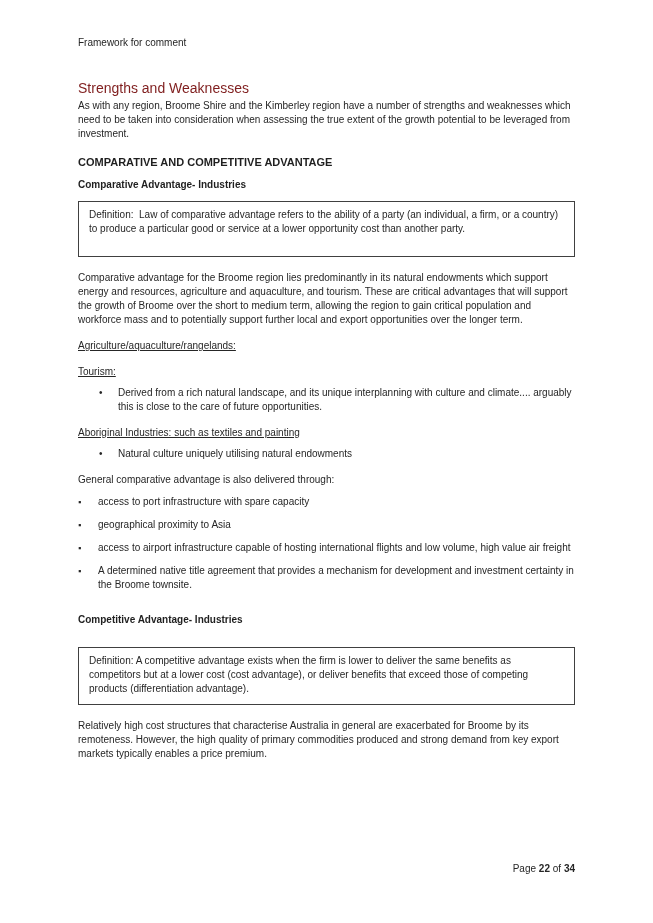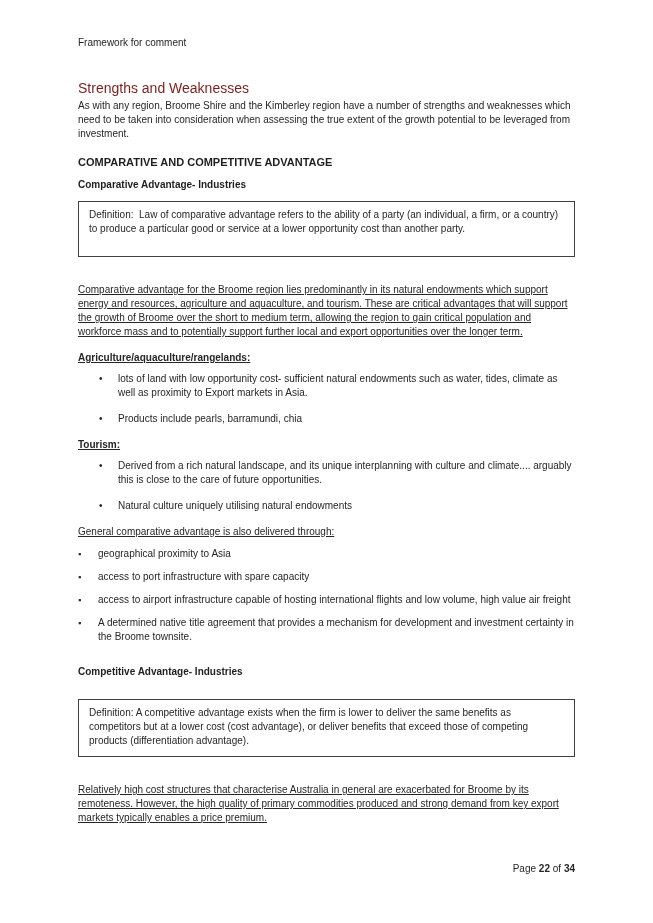--- a/index.html
+++ b/index.html
@@ -33,23 +33,23 @@
     color: #1f1f1f;
   }
   .h-sub { margin: 9px 0 0 0; font-weight: 700; color: #1f1f1f; }
   .def-box {
     margin: 9px 0 0 0;
     border: 1px solid #404040;
     padding: 6px 10px 20px 10px;
     white-space: pre-wrap;
   }
   .def-box.tight { padding-bottom: 8px; }
-  .p-body { margin: 26px 0 0 0; text-decoration: underline; }
+  .p-body { margin: 14px 0 0 0; }
   .p-body.after-heads { margin-top: 12px; }
-  .h-u { margin: 12px 0 0 0; text-decoration: underline; font-weight: bold; }
+  .h-u { margin: 12px 0 0 0; text-decoration: underline; }
   ul.dot-list {
     list-style: none;
     margin: 7px 0 0 0;
     padding: 0 0 0 40px;
   }
   ul.dot-list > li { position: relative; margin-bottom: 12px; }
   ul.dot-list > li::before {
     content: "\2022";
     position: absolute;
     left: -19px;
@@ -93,38 +93,35 @@
 
   <div class="h-caps">COMPARATIVE AND COMPETITIVE ADVANTAGE</div>
 
   <div class="h-sub">Comparative Advantage- Industries</div>
 
   <div class="def-box">Definition:  Law of comparative advantage refers to the ability of a party (an individual, a firm, or a country) to produce a particular good or service at a lower opportunity cost than another party.</div>
 
   <p class="p-body">Comparative advantage for the Broome region lies predominantly in its natural endowments which support energy and resources, agriculture and aquaculture, and tourism. These are critical advantages that will support the growth of Broome over the short to medium term, allowing the region to gain critical population and workforce mass and to potentially support further local and export opportunities over the longer term.</p>
 
   <div class="h-u">Agriculture/aquaculture/rangelands:</div>
-  <ul class="dot-list">
-    <li>lots of land with low opportunity cost- sufficient natural endowments such as water, tides, climate as well as proximity to Export markets in Asia.</li>
-    <li>Products include pearls, barramundi, chia</li>
-  </ul>
 
   <div class="h-u">Tourism:</div>
   <ul class="dot-list">
     <li>Derived from a rich natural landscape, and its unique interplanning with culture and climate.... arguably this is close to the care of future opportunities.</li>
   </ul>
 
+  <div class="h-u">Aboriginal Industries: such as textiles and painting</div>
   <ul class="dot-list">
     <li>Natural culture uniquely utilising natural endowments</li>
   </ul>
 
   <p class="p-body after-heads">General comparative advantage is also delivered through:</p>
   <ul class="square-list">
+    <li>access to port infrastructure with spare capacity</li>
     <li>geographical proximity to Asia</li>
-    <li>access to port infrastructure with spare capacity</li>
     <li>access to airport infrastructure capable of hosting international flights and low volume, high value air freight</li>
     <li>A determined native title agreement that provides a mechanism for development and investment certainty in the Broome townsite.</li>
   </ul>
 
   <div class="h-sub competitive">Competitive Advantage- Industries</div>
 
   <div class="def-box tight box-competitive">Definition: A competitive advantage exists when the firm is lower to deliver the same benefits as competitors but at a lower cost (cost advantage), or deliver benefits that exceed those of competing products (differentiation advantage).</div>
 
   <p class="p-body">Relatively high cost structures that characterise Australia in general are exacerbated for Broome by its remoteness. However, the high quality of primary commodities produced and strong demand from key export markets typically enables a price premium.</p>
 

